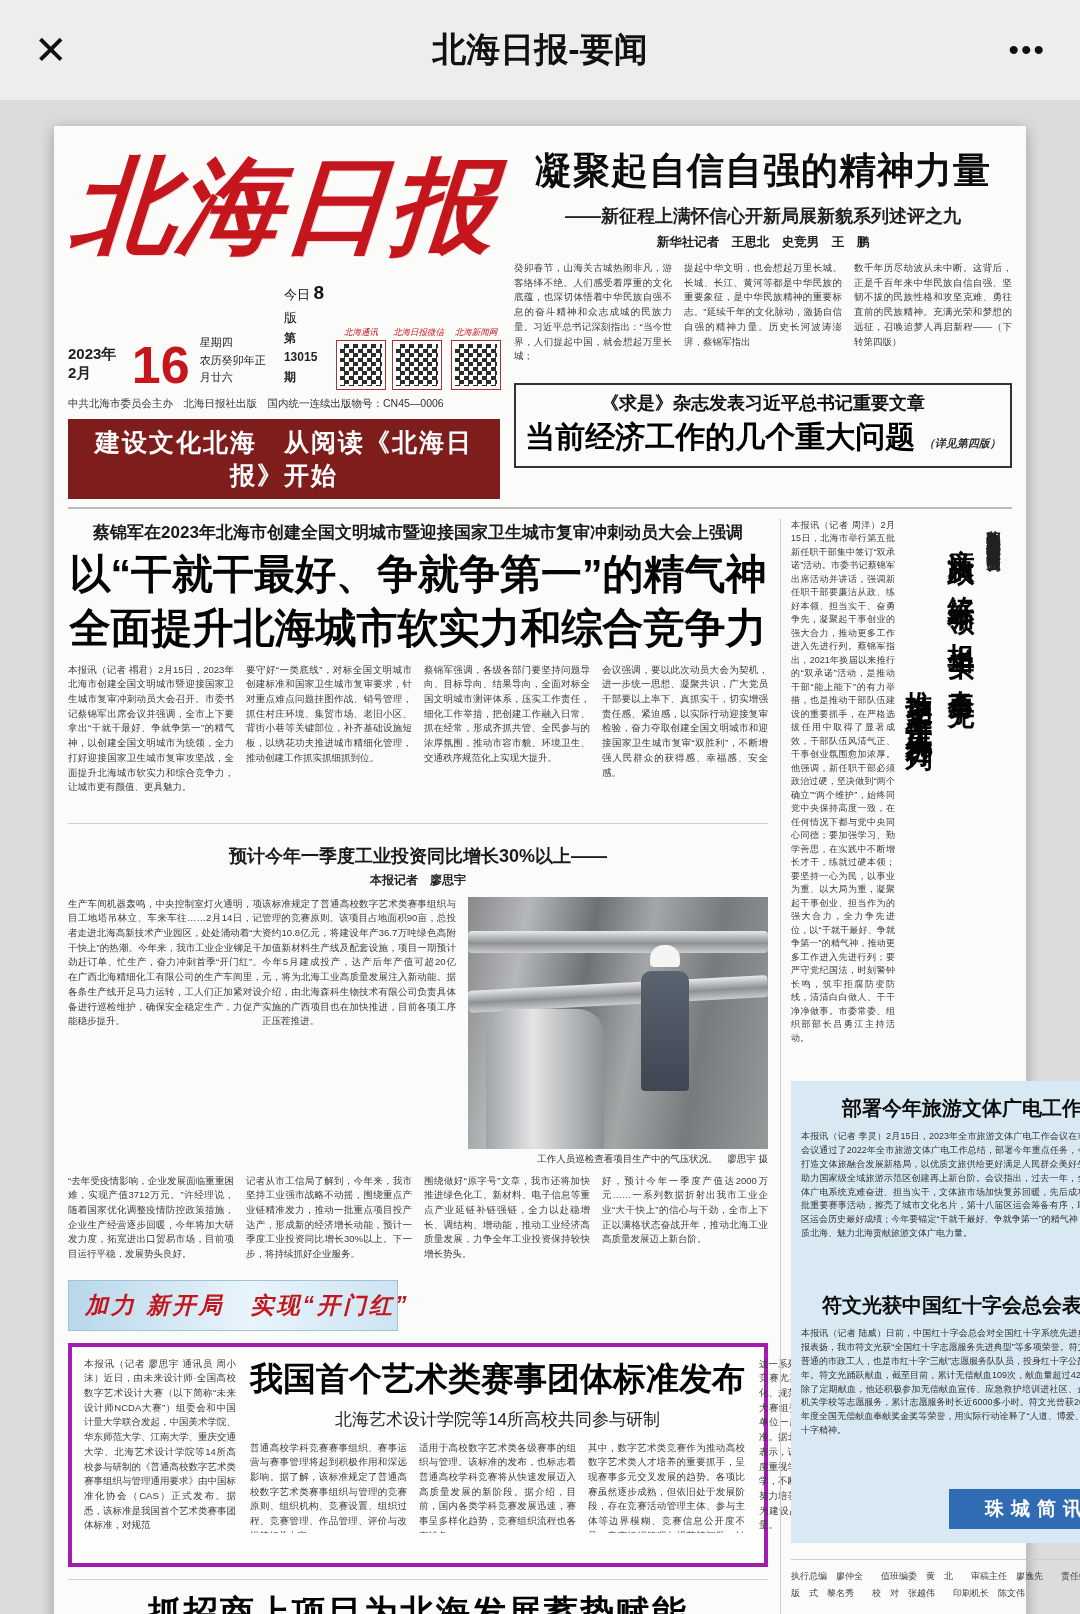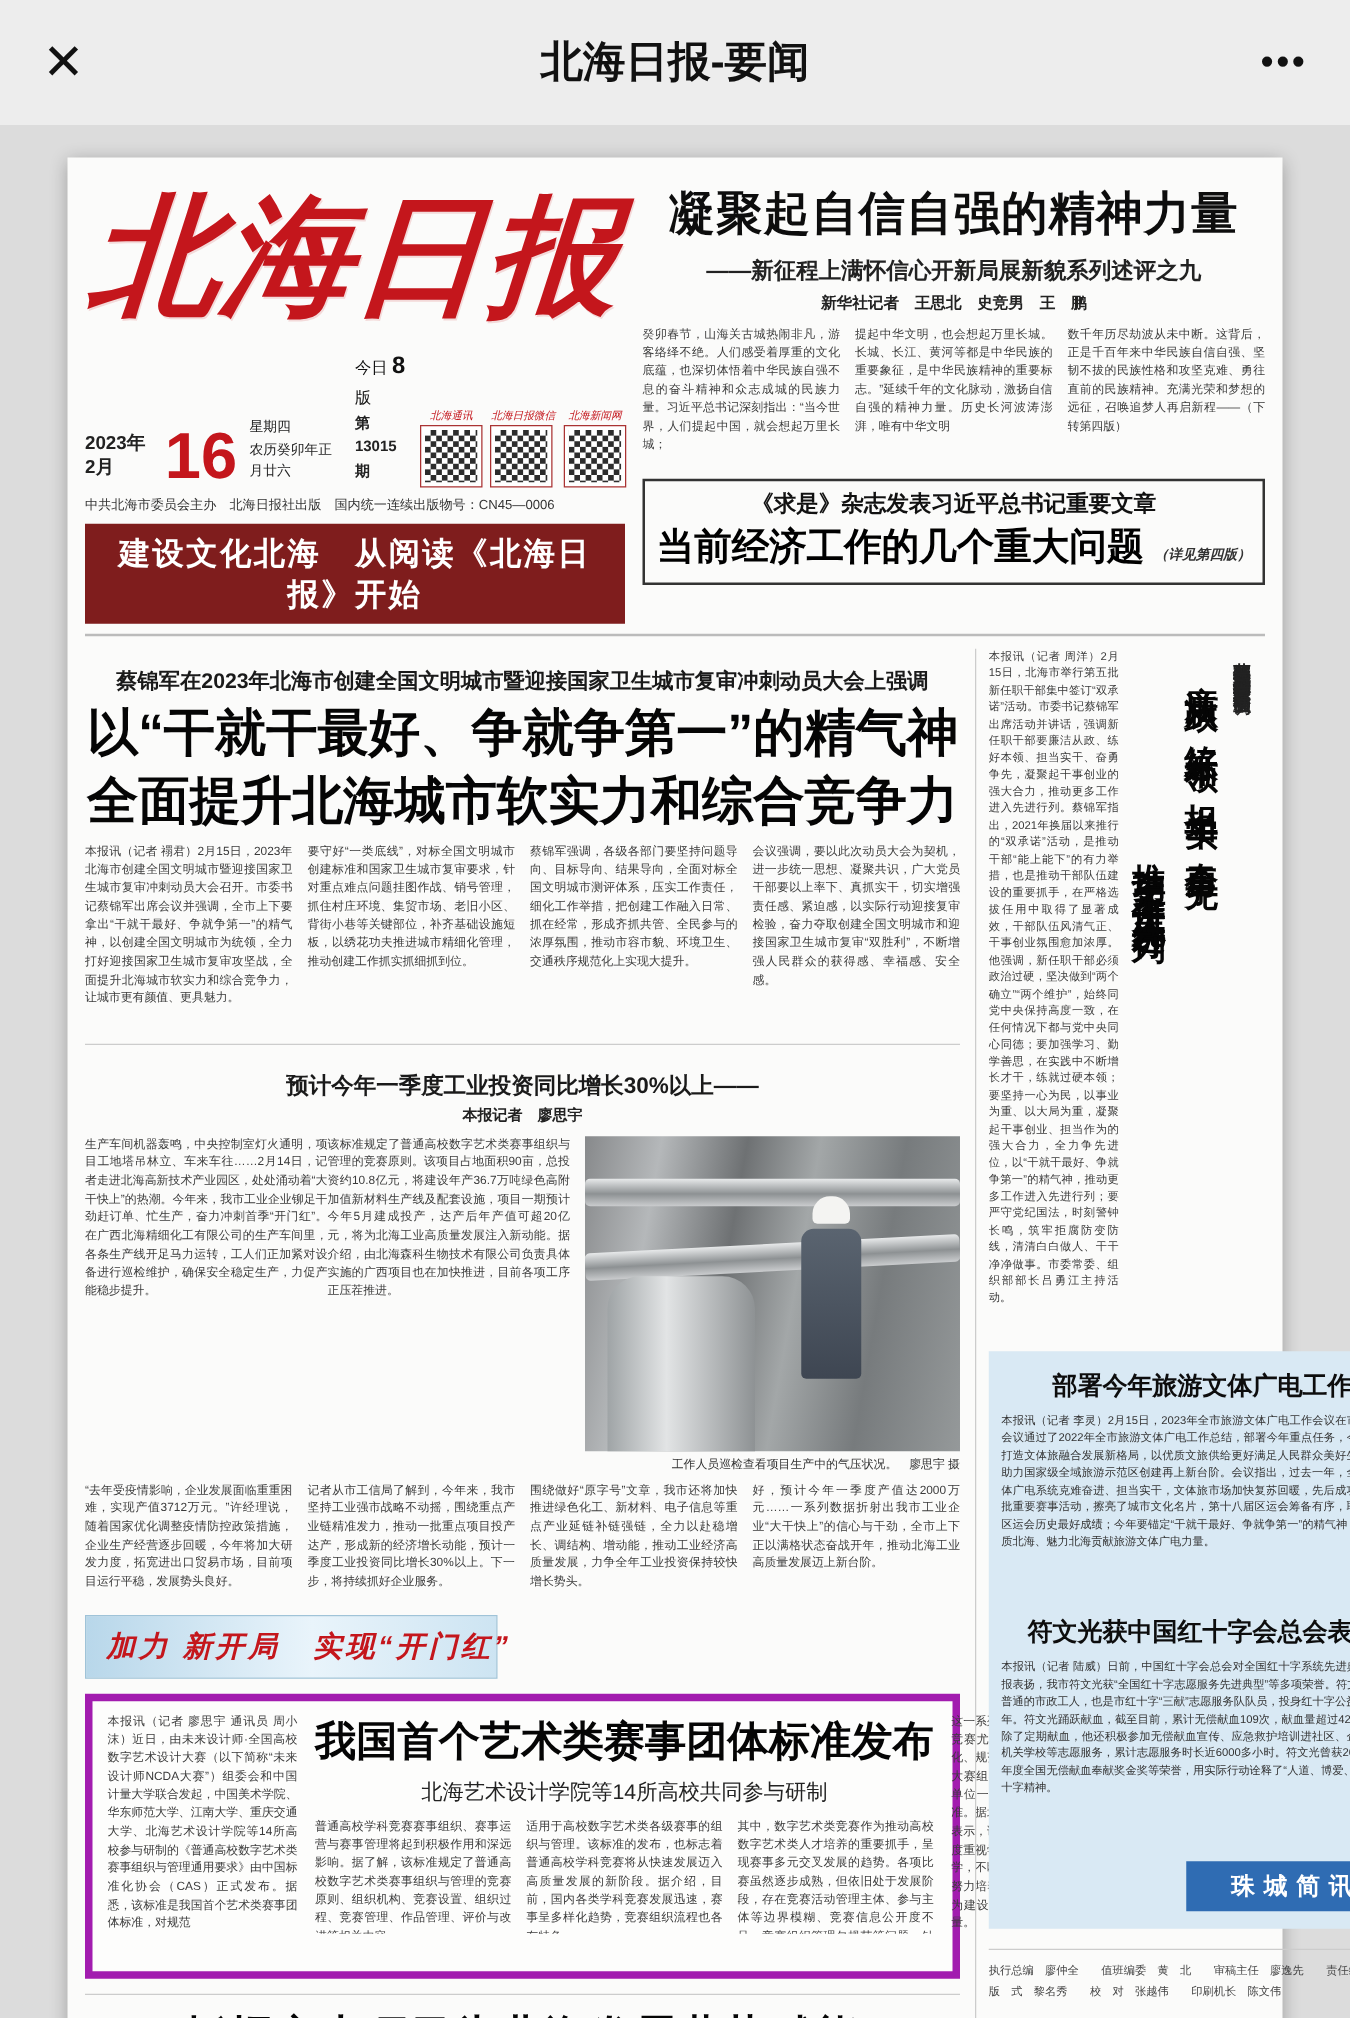--- a/index.html
+++ b/index.html
@@ -46,21 +46,21 @@
   .qs-1 { font-size:18px; font-weight:bold; color:#111; }
   .qs-2 { font-size:30px; font-weight:bold; color:#000; margin-top:2px; white-space:nowrap; }
   .qs-note { font-size:11px; font-style:italic; color:#333; }
 
   
   .row-main { display:flex; gap:12px; margin-top:10px; }
   .col-left { width:700px; flex:none; }
   .col-right { flex:1; border-left:1px solid #ccc; padding-left:10px; }
 
   
-  .a1-kicker { font-size:17px; font-weight:bold; color:#1a1a1a; text-align:center; margin-top:14px; }
+  .a1-kicker { font-size:17px; font-weight:bold; color:#1a1a1a; text-align:center; margin-top:2px; }
   .a1-h { font-size:41px; font-weight:900; color:#050505; text-align:center; line-height:1.18; letter-spacing:0; margin-top:6px; white-space:nowrap; }
   .a1-cols { display:flex; gap:12px; margin-top:10px; border-bottom:1px solid #ccc; padding-bottom:10px; }
   .a1-cols .jcol { height:150px; }
 
   
   .a2 { margin-top:20px; }
   .a2-kicker { font-size:18px; color:#1a1a1a; text-align:center; font-weight:bold; }
   .a2-h { font-size:37px; font-weight:900; color:#050505; text-align:center; margin-top:4px; letter-spacing:1px; }
   .a2-by { font-size:12px; color:#222; text-align:center; margin-top:4px; font-weight:bold; }
   .a2-body { display:flex; gap:12px; margin-top:8px; }
@@ -73,21 +73,21 @@
   .tank { position:absolute; left:18px; bottom:-10px; width:118px; height:150px; background:linear-gradient(90deg,#9fa4a6,#e2e4e5 40%,#8e9294); border-radius:26px 26px 6px 6px; }
   .worker { position:absolute; right:74px; top:48px; width:58px; height:190px; }
   .helmet { width:30px; height:22px; background:#f4f4f2; border-radius:14px 14px 4px 4px; margin:0 auto; }
   .torso { width:48px; height:120px; background:linear-gradient(#5a6470,#3e4652); border-radius:10px 10px 4px 4px; margin:4px auto 0; }
   .caption { font-size:9.5px; color:#333; margin-top:4px; text-align:right; }
   .a2-lower { display:flex; gap:12px; margin-top:8px; }
   .a2-lower .jcol { height:96px; }
   .banner-blue { margin-top:10px; width:330px; background:linear-gradient(90deg,#b8d7ea,#e9f4fb 55%,#cde4f2); border:1px solid #9fc3d8; padding:9px 16px; font-size:23px; font-weight:bold; font-style:italic; color:#c4161c; letter-spacing:3px; white-space:nowrap; }
 
   
-  .std-box { margin-top:12px; border:6px solid #a21caf; padding:10px 12px; display:flex; gap:14px; background:#fdfdfc; }
+  .std-box { margin-top:12px; border:4px solid #a21caf; padding:10px 12px; display:flex; gap:14px; background:#fdfdfc; }
   .std-c1 { width:152px; flex:none; }
   .std-c1 .jcol, .std-c5 .jcol { height:196px; }
   .std-mid { flex:1; }
   .std-h { font-size:33px; font-weight:900; color:#050505; text-align:center; white-space:nowrap; }
   .std-sub { font-size:17px; color:#222; text-align:center; margin-top:6px; }
   .std-cols { display:flex; gap:12px; margin-top:10px; }
   .std-cols .jcol { height:92px; }
   .std-c5 { width:152px; flex:none; }
 
   
@@ -156,21 +156,21 @@
         <div class="publisher">中共北海市委员会主办　北海日报社出版　国内统一连续出版物号：CN45—0006</div>
         <div class="slogan">建设文化北海　从阅读《北海日报》开始</div>
       </div>
 
       <div class="top-article">
         <div class="ta-h1">凝聚起自信自强的精神力量</div>
         <div class="ta-h2">——新征程上满怀信心开新局展新貌系列述评之九</div>
         <div class="ta-by">新华社记者　王思北　史竞男　王　鹏</div>
         <div class="ta-cols">
           <div class="jcol">癸卯春节，山海关古城热闹非凡，游客络绎不绝。人们感受着厚重的文化底蕴，也深切体悟着中华民族自强不息的奋斗精神和众志成城的民族力量。习近平总书记深刻指出：“当今世界，人们提起中国，就会想起万里长城；</div>
-          <div class="jcol">提起中华文明，也会想起万里长城。长城、长江、黄河等都是中华民族的重要象征，是中华民族精神的重要标志。”延续千年的文化脉动，激扬自信自强的精神力量。历史长河波涛澎湃，唯有中华文明</div>
+          <div class="jcol">提起中华文明，也会想起万里长城。长城、长江、黄河等都是中华民族的重要象征，是中华民族精神的重要标志。”延续千年的文化脉动，激扬自信自强的精神力量。历史长河波涛澎湃，蔡锦军指出</div>
           <div class="jcol">数千年历尽劫波从未中断。这背后，正是千百年来中华民族自信自强、坚韧不拔的民族性格和攻坚克难、勇往直前的民族精神。充满光荣和梦想的远征，召唤追梦人再启新程——（下转第四版）</div>
         </div>
         <div class="qiushi">
           <div class="qs-1">《求是》杂志发表习近平总书记重要文章</div>
           <div class="qs-2"><span>当前经济工作的几个重大问题</span> <span class="qs-note">（详见第四版）</span></div>
         </div>
       </div>
     </div>
 
     <div class="row-main">

